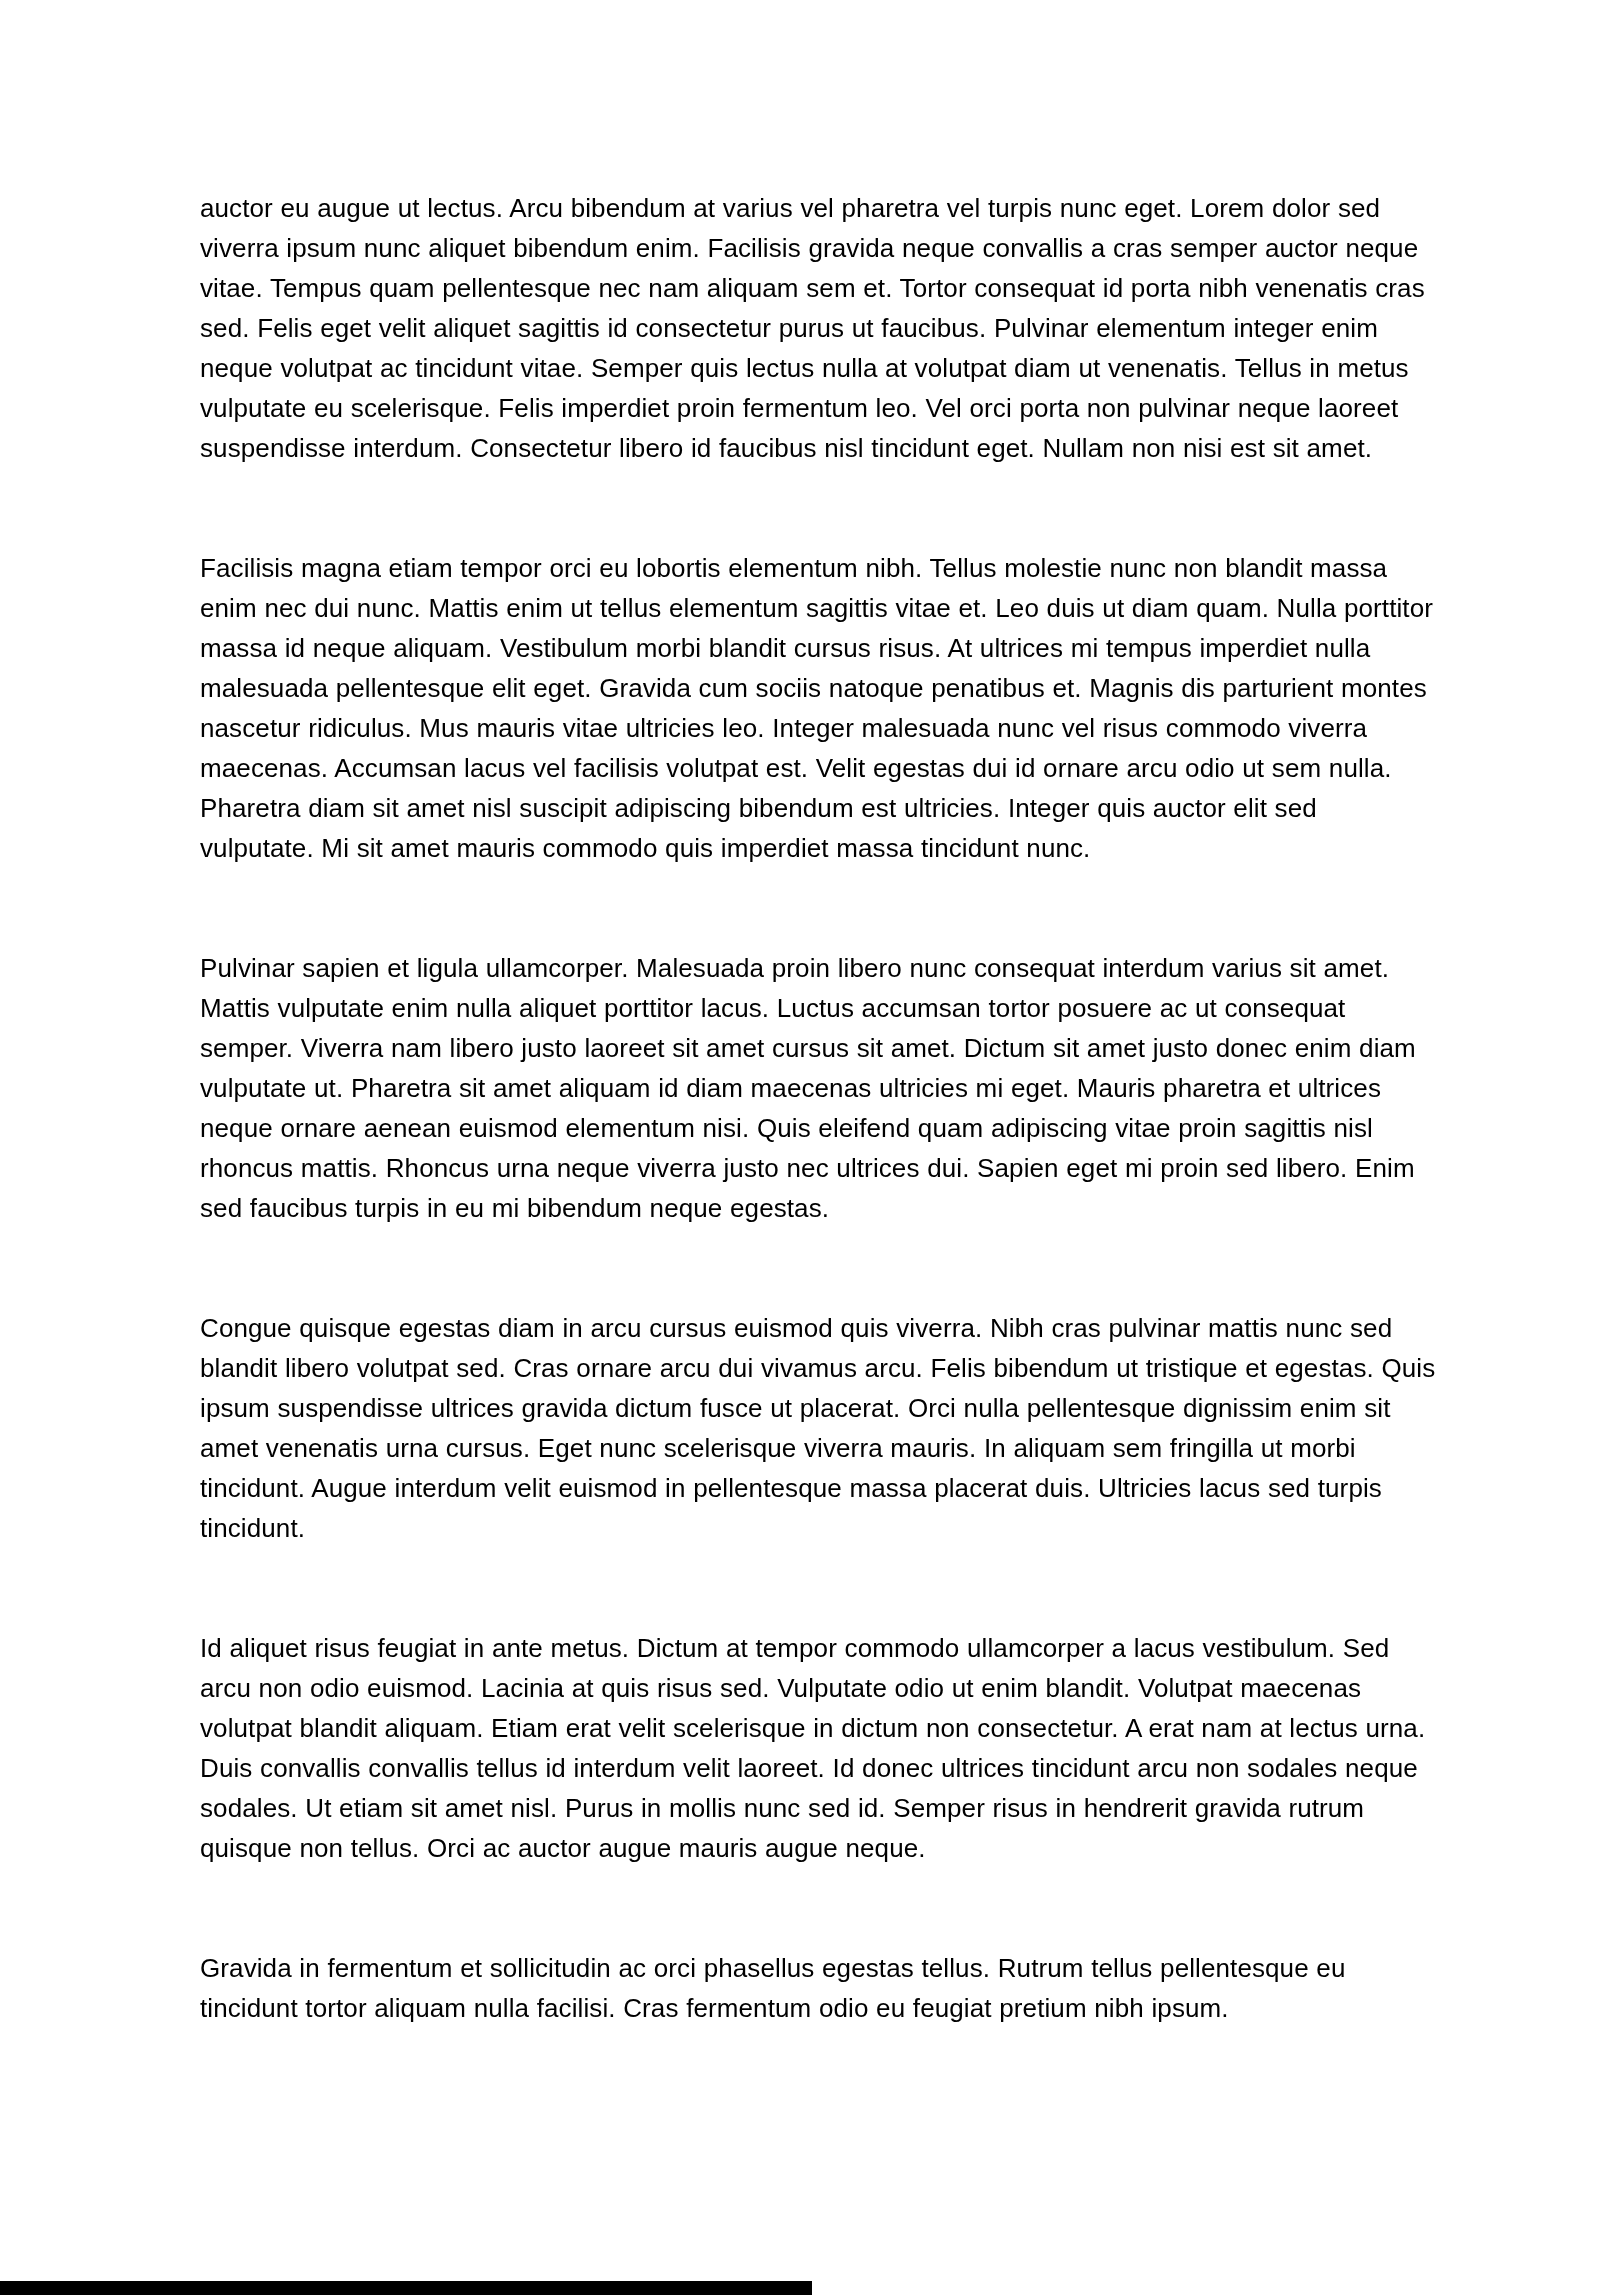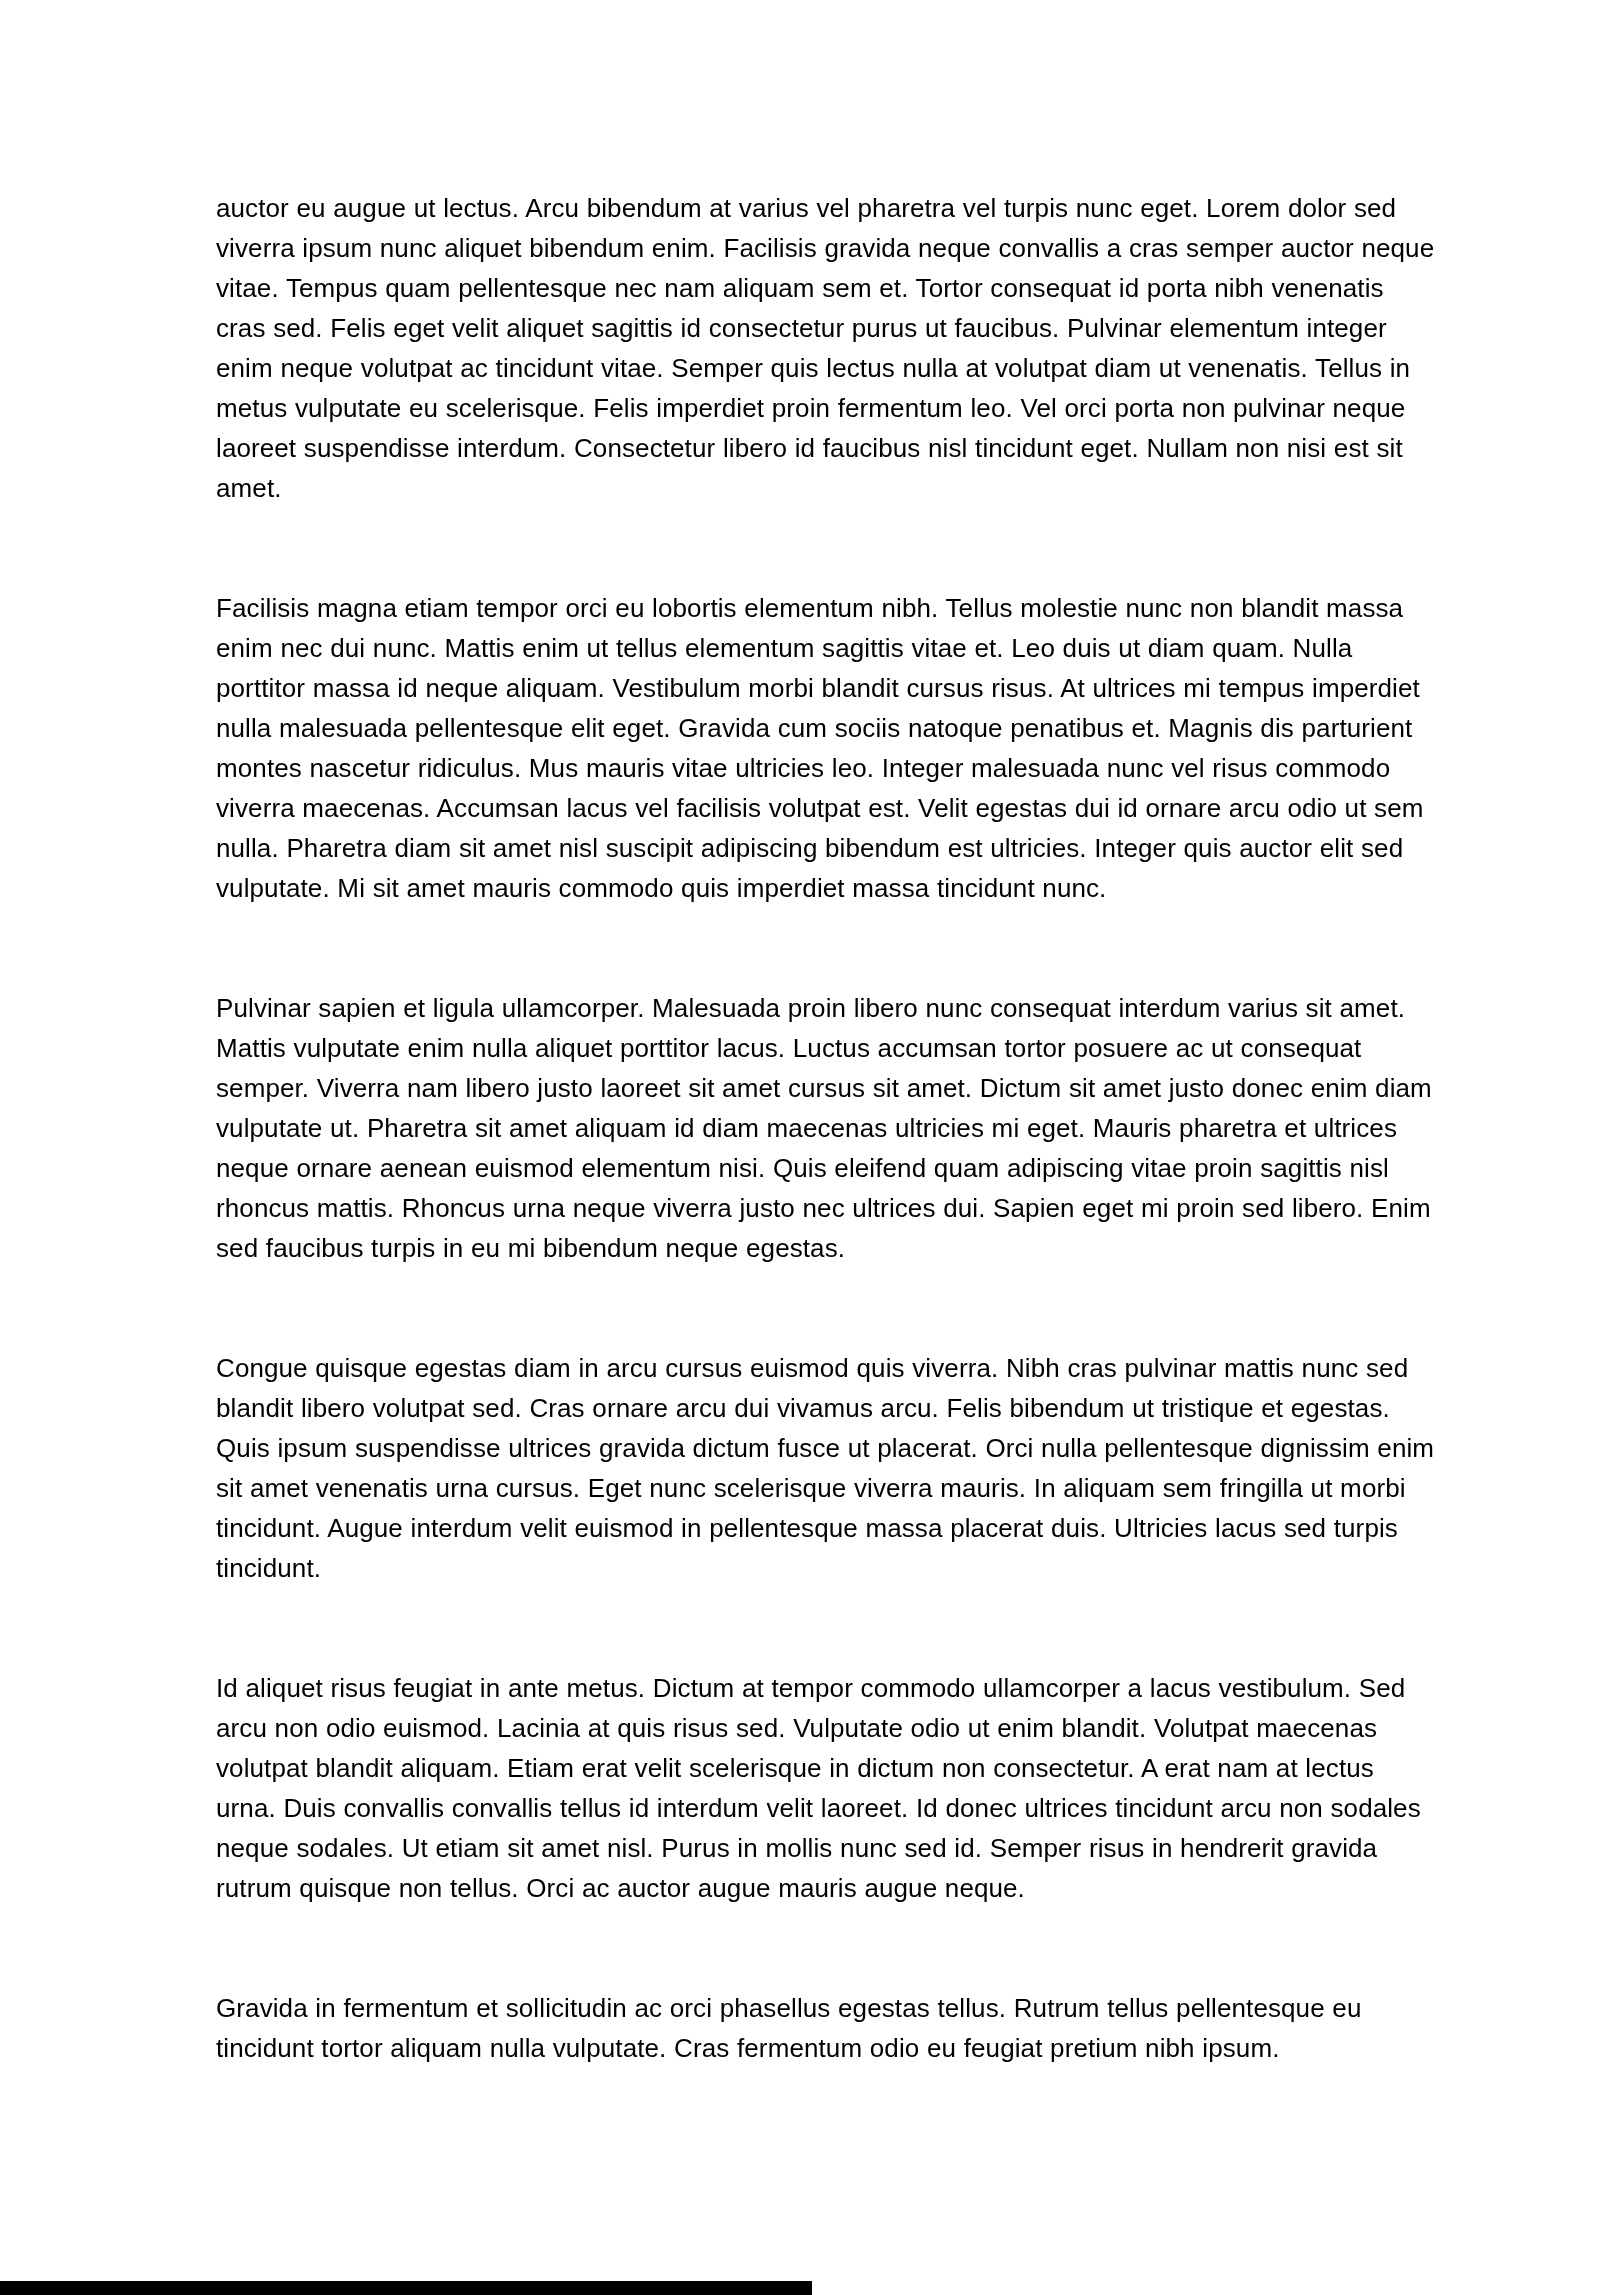--- a/index.html
+++ b/index.html
@@ -16,21 +16,21 @@
   }
   .page {
     width: 1623px;
     height: 2295px;
     background: #ffffff;
     box-sizing: border-box;
     padding: 188px 187px 0 200px;
     position: relative;
   }
   .page p {
-    margin: 0 0 80px 16px;
+    margin: 0 0 80px 0;
     font-size: 26px;
     line-height: 40px;
     color: #000000;
     text-align: left;
     letter-spacing: 0.1px;
     word-spacing: 0.3px;
   }
   .bottom-bar {
     position: absolute;
     left: 0;
@@ -42,16 +42,16 @@
 </style>
 </head>
 <body>
 
 <div class="page">
   <p>auctor eu augue ut lectus. Arcu bibendum at varius vel pharetra vel turpis nunc eget. Lorem dolor sed viverra ipsum nunc aliquet bibendum enim. Facilisis gravida neque convallis a cras semper auctor neque vitae. Tempus quam pellentesque nec nam aliquam sem et. Tortor consequat id porta nibh venenatis cras sed. Felis eget velit aliquet sagittis id consectetur purus ut faucibus. Pulvinar elementum integer enim neque volutpat ac tincidunt vitae. Semper quis lectus nulla at volutpat diam ut venenatis. Tellus in metus vulputate eu scelerisque. Felis imperdiet proin fermentum leo. Vel orci porta non pulvinar neque laoreet suspendisse interdum. Consectetur libero id faucibus nisl tincidunt eget. Nullam non nisi est sit amet.</p>
   <p>Facilisis magna etiam tempor orci eu lobortis elementum nibh. Tellus molestie nunc non blandit massa enim nec dui nunc. Mattis enim ut tellus elementum sagittis vitae et. Leo duis ut diam quam. Nulla porttitor massa id neque aliquam. Vestibulum morbi blandit cursus risus. At ultrices mi tempus imperdiet nulla malesuada pellentesque elit eget. Gravida cum sociis natoque penatibus et. Magnis dis parturient montes nascetur ridiculus. Mus mauris vitae ultricies leo. Integer malesuada nunc vel risus commodo viverra maecenas. Accumsan lacus vel facilisis volutpat est. Velit egestas dui id ornare arcu odio ut sem nulla. Pharetra diam sit amet nisl suscipit adipiscing bibendum est ultricies. Integer quis auctor elit sed vulputate. Mi sit amet mauris commodo quis imperdiet massa tincidunt nunc.</p>
   <p>Pulvinar sapien et ligula ullamcorper. Malesuada proin libero nunc consequat interdum varius sit amet. Mattis vulputate enim nulla aliquet porttitor lacus. Luctus accumsan tortor posuere ac ut consequat semper. Viverra nam libero justo laoreet sit amet cursus sit amet. Dictum sit amet justo donec enim diam vulputate ut. Pharetra sit amet aliquam id diam maecenas ultricies mi eget. Mauris pharetra et ultrices neque ornare aenean euismod elementum nisi. Quis eleifend quam adipiscing vitae proin sagittis nisl rhoncus mattis. Rhoncus urna neque viverra justo nec ultrices dui. Sapien eget mi proin sed libero. Enim sed faucibus turpis in eu mi bibendum neque egestas.</p>
   <p>Congue quisque egestas diam in arcu cursus euismod quis viverra. Nibh cras pulvinar mattis nunc sed blandit libero volutpat sed. Cras ornare arcu dui vivamus arcu. Felis bibendum ut tristique et egestas. Quis ipsum suspendisse ultrices gravida dictum fusce ut placerat. Orci nulla pellentesque dignissim enim sit amet venenatis urna cursus. Eget nunc scelerisque viverra mauris. In aliquam sem fringilla ut morbi tincidunt. Augue interdum velit euismod in pellentesque massa placerat duis. Ultricies lacus sed turpis tincidunt.</p>
   <p>Id aliquet risus feugiat in ante metus. Dictum at tempor commodo ullamcorper a lacus vestibulum. Sed arcu non odio euismod. Lacinia at quis risus sed. Vulputate odio ut enim blandit. Volutpat maecenas volutpat blandit aliquam. Etiam erat velit scelerisque in dictum non consectetur. A erat nam at lectus urna. Duis convallis convallis tellus id interdum velit laoreet. Id donec ultrices tincidunt arcu non sodales neque sodales. Ut etiam sit amet nisl. Purus in mollis nunc sed id. Semper risus in hendrerit gravida rutrum quisque non tellus. Orci ac auctor augue mauris augue neque.</p>
-  <p>Gravida in fermentum et sollicitudin ac orci phasellus egestas tellus. Rutrum tellus pellentesque eu tincidunt tortor aliquam nulla vulputate. Cras fermentum odio eu feugiat pretium nibh ipsum.</p>
+  <p>Gravida in fermentum et sollicitudin ac orci phasellus egestas tellus. Rutrum tellus pellentesque eu tincidunt tortor aliquam nulla facilisi. Cras fermentum odio eu feugiat pretium nibh ipsum.</p>
   <div class="bottom-bar"></div>
 </div>
 
 
 </body></html>

